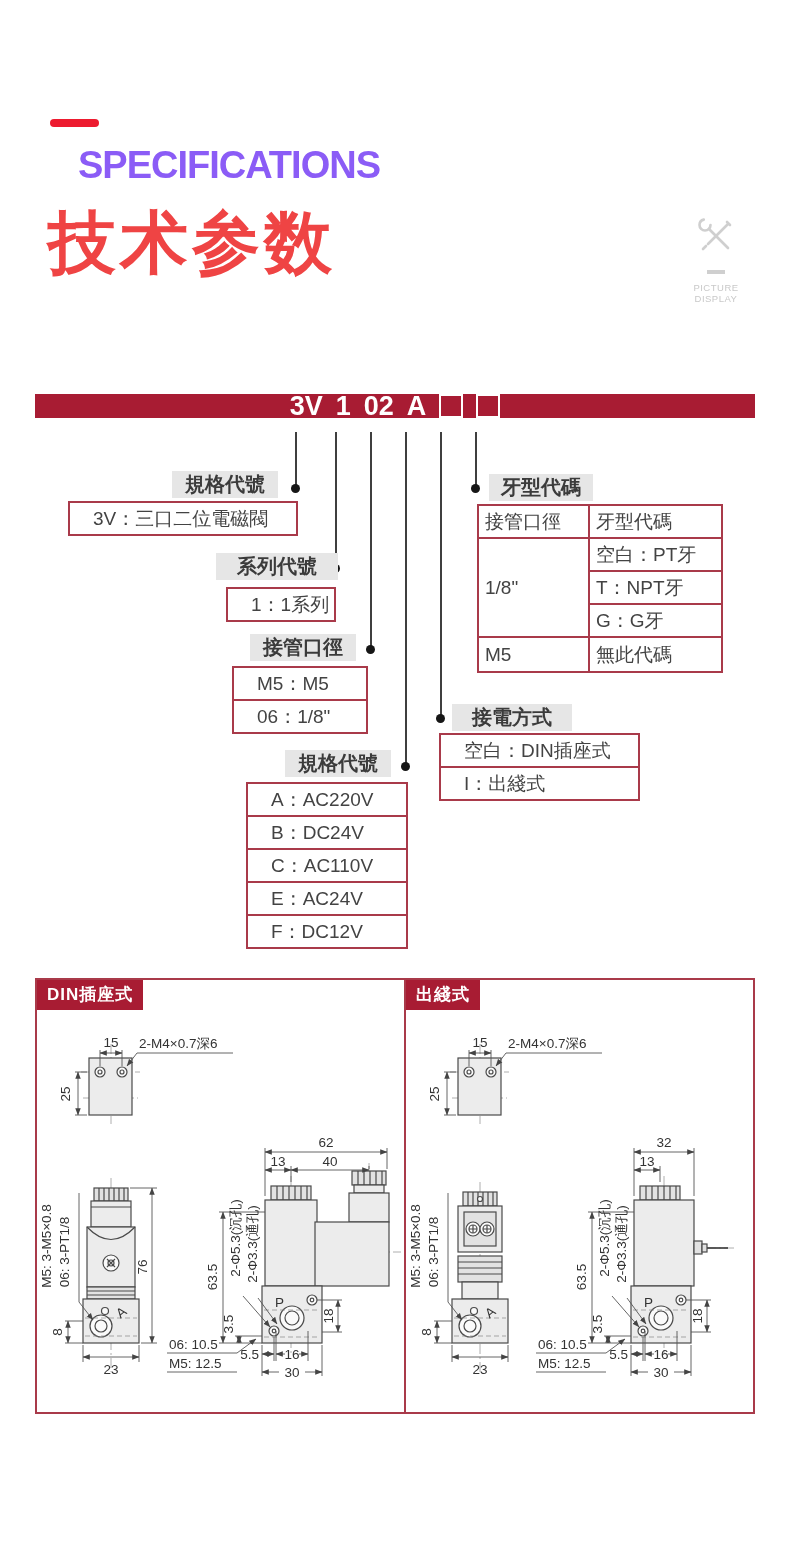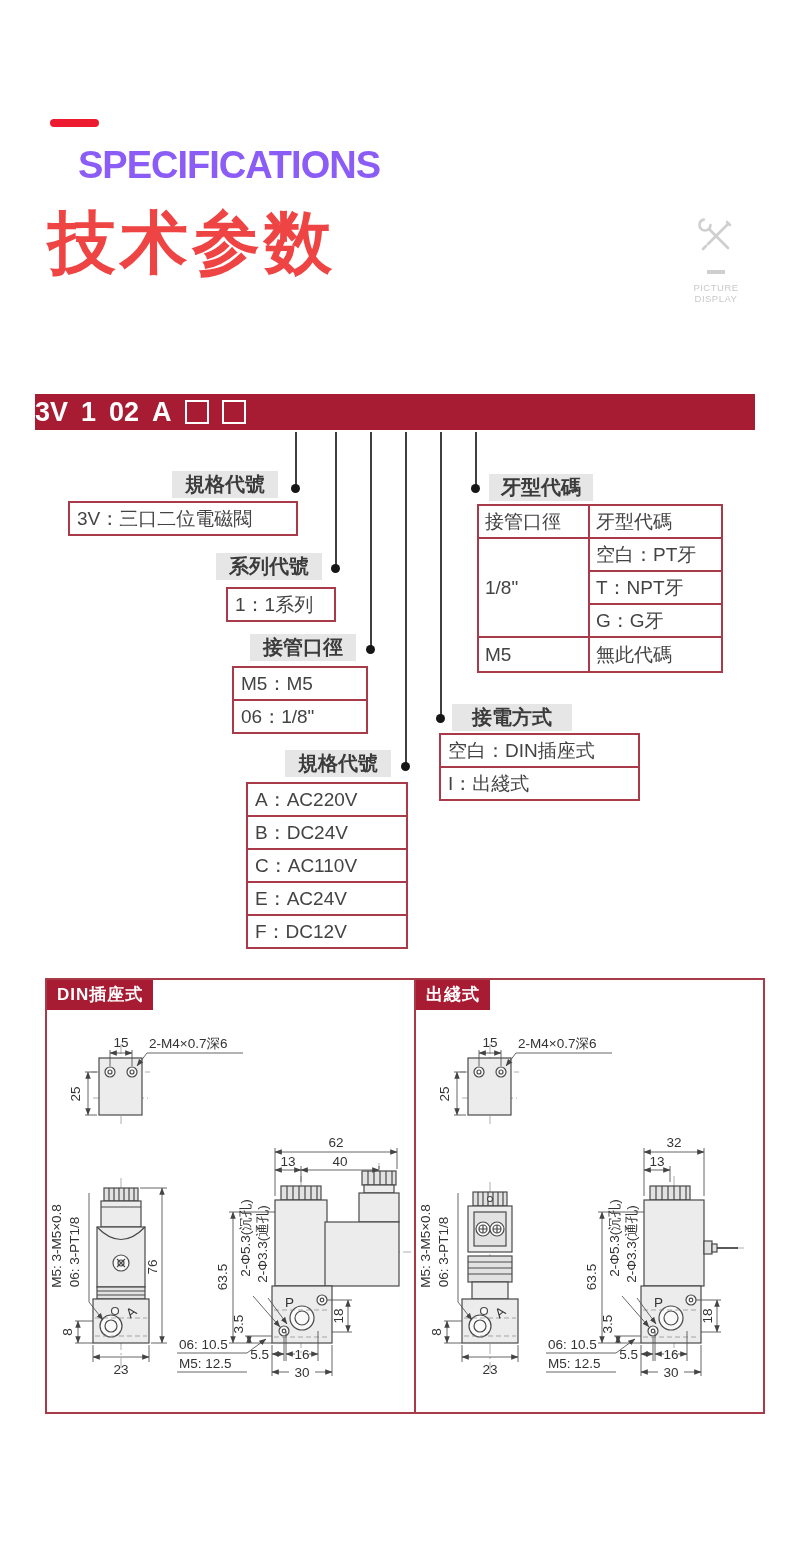--- a/index.html
+++ b/index.html
@@ -7,43 +7,43 @@
         font-family:"Liberation Sans",sans-serif;color:#3b3b3b;}
   .abs{position:absolute;}
   
   #accent-dash{left:50px;top:119px;width:49px;height:8px;border-radius:4px;background:#ed1b2f;}
   #title-en{left:50px;top:144px;font-size:38px;font-weight:bold;letter-spacing:-1px;color:#8b5cf6;margin-left:28px;}
   #title-cn{left:48px;top:198px;font-size:68px;font-weight:bold;letter-spacing:4px;color:#ef4444;}
   #watermark{left:684px;top:214px;width:64px;text-align:center;color:#c9c9c9;}
   #watermark .wm-dash{width:18px;height:4px;background:#cfcfcf;margin:8px auto 8px;}
   #watermark .wm-txt{font-size:9.5px;line-height:11px;letter-spacing:.5px;}
   
-  #model-banner{left:35px;top:394px;width:720px;height:36px;background:#a81c33;display:flex;
-    align-items:center;justify-content:flex-start;gap:13px;color:#fff;font-size:27px;font-weight:bold;}
+  #model-banner{left:35px;top:394px;width:720px;height:24px;background:#a81c33;display:flex;
+    align-items:center;justify-content:center;gap:13px;color:#fff;font-size:27px;font-weight:bold;}
   #model-banner .sq{width:20px;height:20px;border:2.5px solid #fff;display:inline-block;}
   
   .vline{position:absolute;width:2px;background:#3f3f3f;}
   .dot{position:absolute;width:9px;height:9px;border-radius:50%;background:#161616;}
   
   .glabel{position:absolute;background:#e6e6e6;color:#3b3b3b;font-weight:bold;font-size:20px;
     text-align:center;line-height:27px;}
   
   .rbox{position:absolute;border:2px solid #a93a4a;background:#fff;color:#434343;font-size:19px;}
-  .rbox .row{height:31px;line-height:31px;padding-left:7px;border-top:2px solid #a93a4a;white-space:nowrap;}
+  .rbox .row{height:31px;line-height:31px;padding-left:23px;border-top:2px solid #a93a4a;white-space:nowrap;}
   .rbox .row:first-child{border-top:none;}
   
   #thread-table{position:absolute;left:477px;top:504px;border:2px solid #a93a4a;background:#fff;
     display:grid;grid-template-columns:109px 133px;grid-template-rows:31px 33px 33px 33px 35px;
     font-size:19px;color:#434343;}
   #thread-table .tc{border-top:2px solid #a93a4a;border-left:2px solid #a93a4a;display:flex;
     align-items:center;padding-left:6px;white-space:nowrap;}
   #thread-table .nt{border-top:none;} #thread-table .nl{border-left:none;}
   #thread-table .span3{grid-row:2/5;}
   
-  #panel{position:absolute;left:45px;top:978px;width:716px;height:432px;border:2px solid #a93a4a;display:flex;text-align:right;}
+  #panel{position:absolute;left:35px;top:978px;width:716px;height:432px;border:2px solid #a93a4a;display:flex;text-align:right;}
   .cell{position:relative;height:100%;}
   #cell-left{width:367px;border-right:2px solid #a93a4a;}
   #cell-right{flex:1;}
   .ptag{position:absolute;left:0;top:0;background:#a81c33;color:#fff;font-weight:bold;font-size:17px;
     padding:3px 10px 4px;z-index:2;letter-spacing:1px;}
   .draw{position:absolute;left:0;top:0;}
   .draw text{font-family:"Liberation Sans",sans-serif;font-size:13.5px;fill:#333;}
   .draw .p{stroke:#4a4a4a;stroke-width:1.2;fill:none;}
   .draw .c{stroke:#999;stroke-width:.8;fill:none;stroke-dasharray:10 3 2 3;}
   .draw .d{stroke:#555;stroke-width:.9;fill:none;}
@@ -89,21 +89,21 @@
   <div class="vline" style="left:440px;top:432px;height:286px"></div>
   <div class="vline" style="left:475px;top:432px;height:56px"></div>
   <div class="dot" style="left:291px;top:484px"></div>
   <div class="dot" style="left:331px;top:564px"></div>
   <div class="dot" style="left:366px;top:645px"></div>
   <div class="dot" style="left:401px;top:762px"></div>
   <div class="dot" style="left:436px;top:714px"></div>
   <div class="dot" style="left:471px;top:484px"></div>
 
   <div class="glabel" style="left:172px;top:471px;width:106px">規格代號</div>
-  <div class="glabel" style="left:216px;top:553px;width:106px">系列代號</div>
+  <div class="glabel" style="left:216px;top:553px;width:122px">系列代號</div>
   <div class="glabel" style="left:250px;top:634px;width:106px">接管口徑</div>
   <div class="glabel" style="left:285px;top:750px;width:106px">規格代號</div>
   <div class="glabel" style="left:452px;top:704px;width:120px">接電方式</div>
   <div class="glabel" style="left:489px;top:474px;width:104px">牙型代碼</div>
 
   <div class="rbox" style="left:68px;top:501px;width:226px">
     <div class="row">3V：三口二位電磁閥</div>
   </div>
   <div class="rbox" style="left:226px;top:587px;width:106px">
     <div class="row">1：1系列</div>

